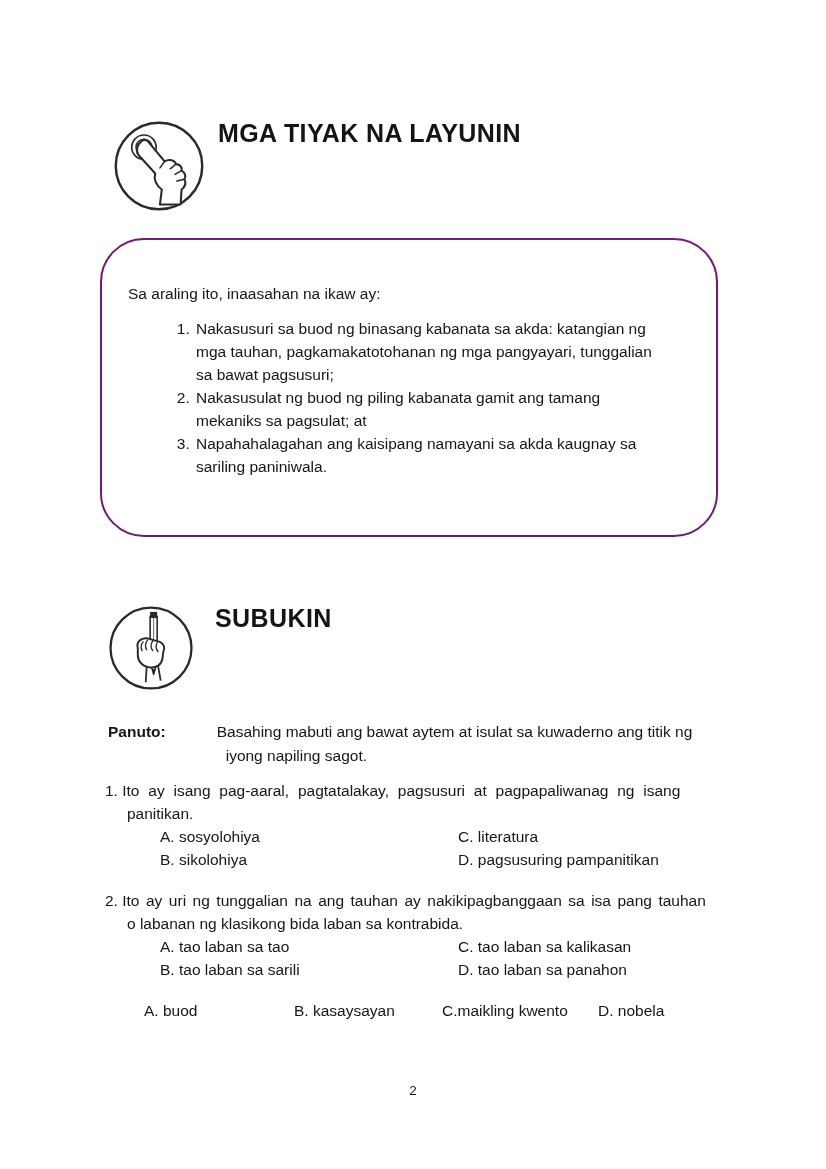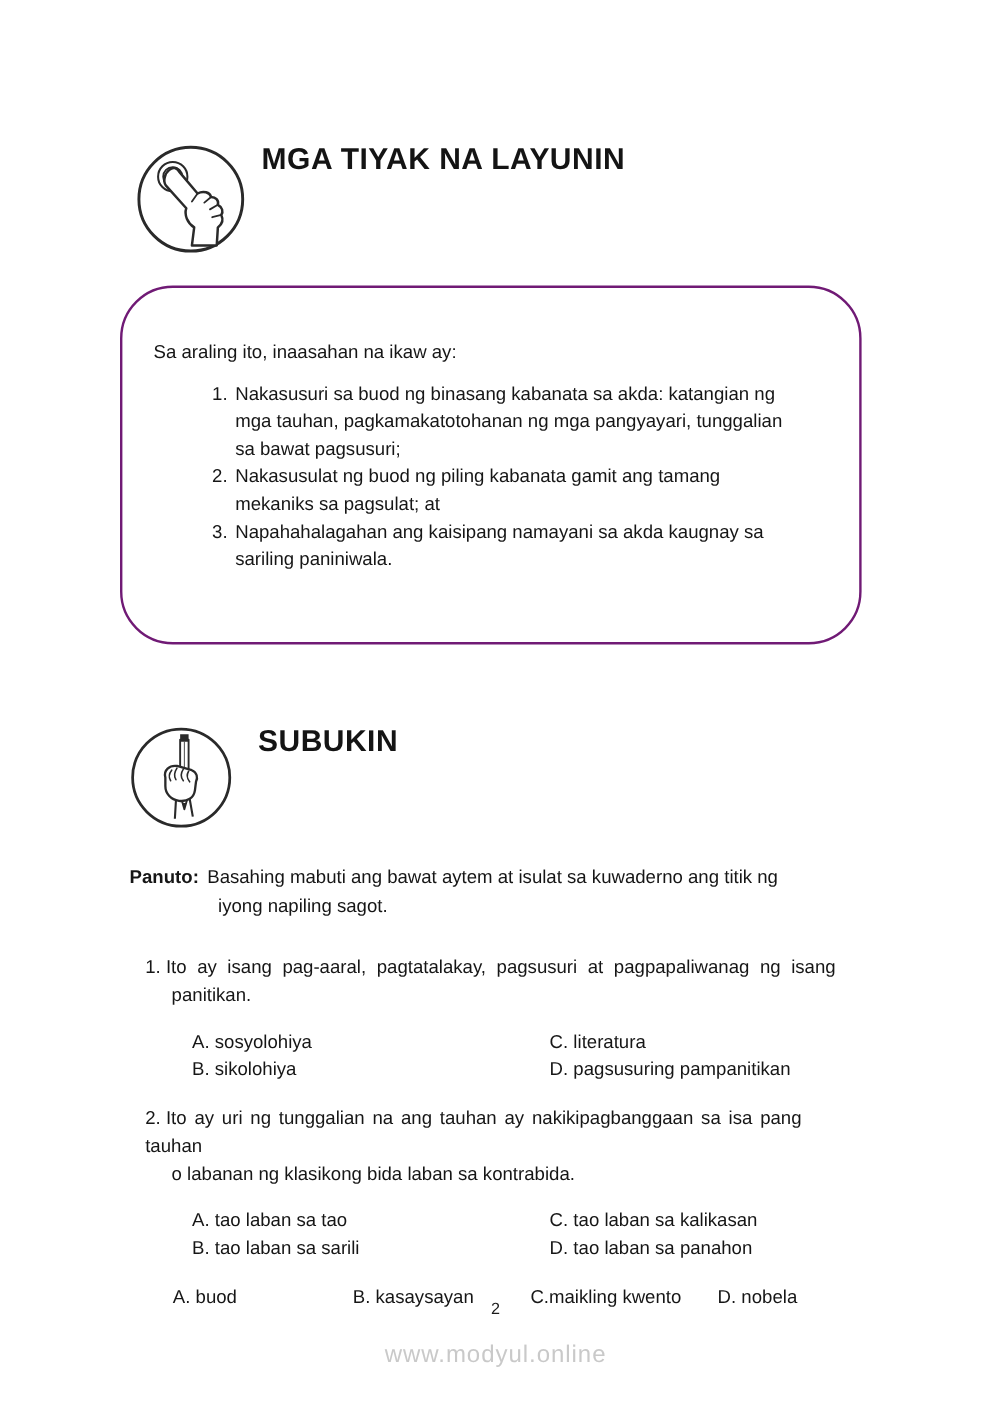--- a/index.html
+++ b/index.html
@@ -44,34 +44,35 @@
   .obj-box li { margin: 0; padding-left: 2px; }
   .line { display: block; }
 
   
   .panuto {
     position: absolute;
     top: 720px; left: 108px;
     display: flex;
     font-size: 15.5px;
     line-height: 23.5px;
+    gap: 44px;
   }
   .panuto-label { font-weight: bold; margin-right: 7px; white-space: nowrap; }
   .panuto-cont { margin-left: 9px; }
 
   
   .questions {
     position: absolute;
     top: 779px; left: 105px;
     width: 632px;
     font-size: 15.5px;
     line-height: 23px;
   }
   .question + .question { margin-top: 18px; }
-  .q-text { margin: 16px; }
+  .q-text { margin: 0; }
   .qline2 { display: block; margin-left: 22px; }
   .stretch1 { word-spacing: 4.5px; }
   .stretch2 { word-spacing: 2.2px; }
   .opts-grid {
     display: grid;
     grid-template-columns: 298px 1fr;
     margin: 0 0 0 55px;
   }
   .opts-row { display: flex; margin-left: 39px; }
   .opt { white-space: nowrap; }
@@ -187,15 +188,14 @@
         <span class="opt opt-w1">A. buod</span>
         <span class="opt opt-w2">B. kasaysayan</span>
         <span class="opt opt-w3">C.maikling kwento</span>
         <span class="opt">D. nobela</span>
       </div>
     </div>
 
   </div>
 
   <div class="page-number">2</div>
-  <div class="watermark">www.modyul.online</div>
 
 </div>
 
 </body></html>

